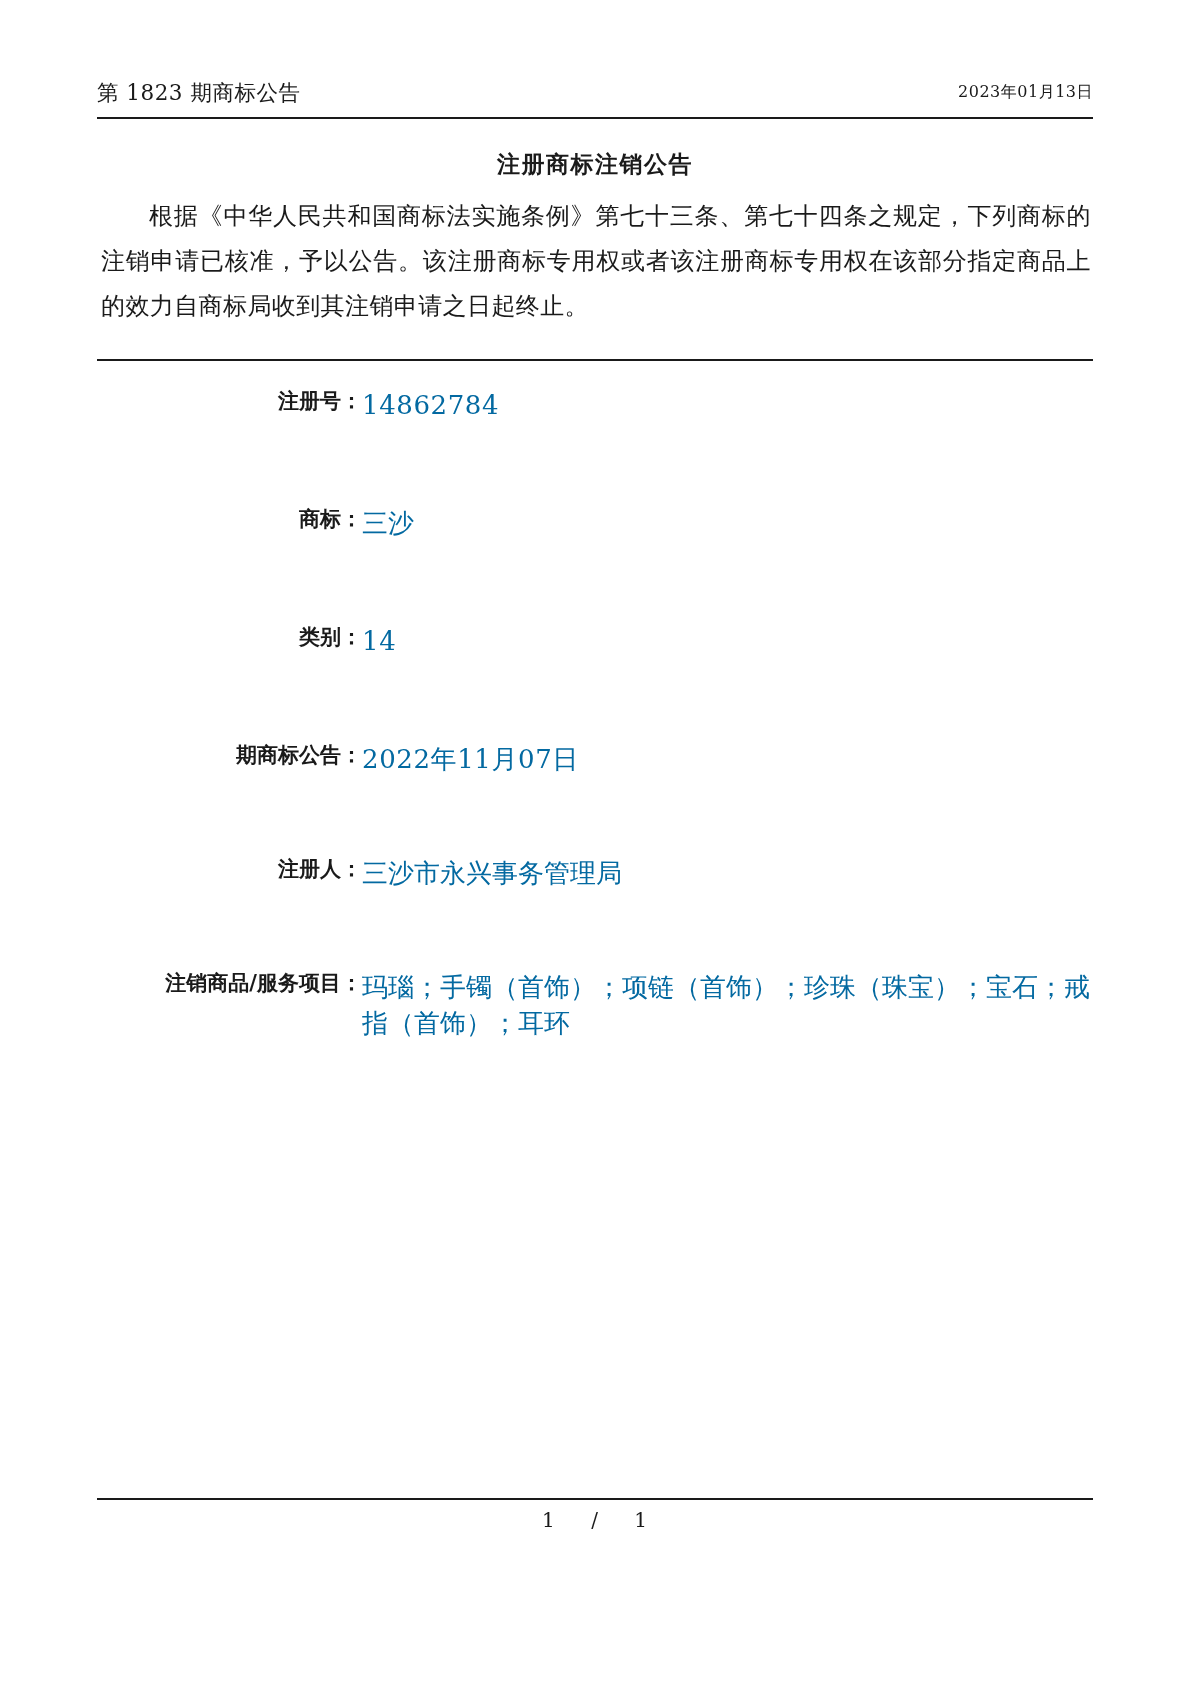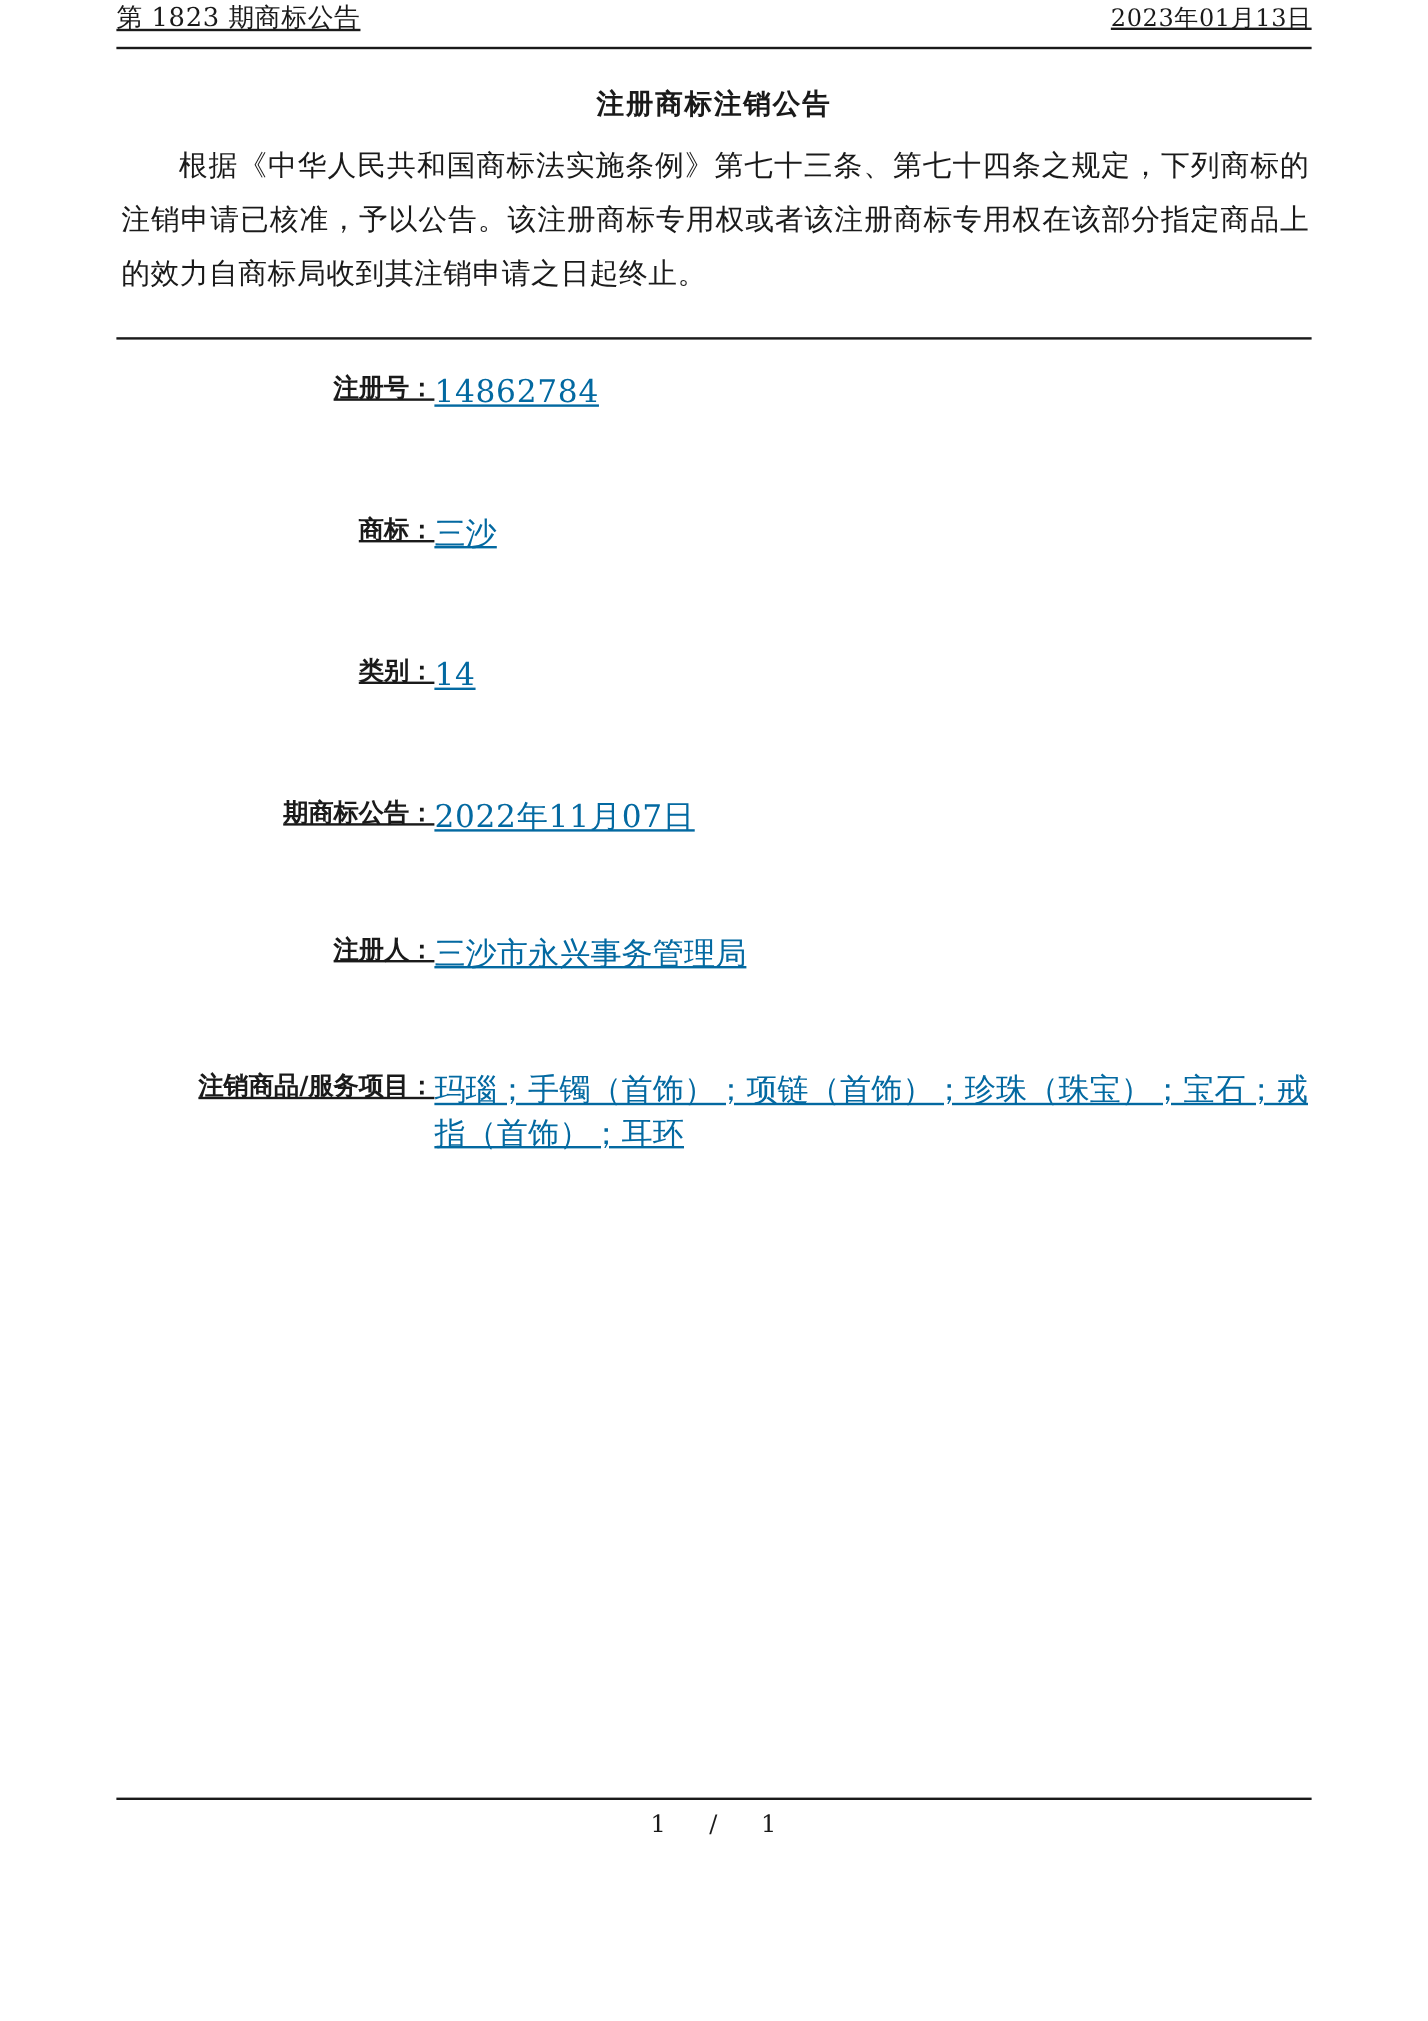--- a/index.html
+++ b/index.html
@@ -22,27 +22,27 @@
     top: 0;
     width: 1190px;
     height: 1684px;
     box-sizing: border-box;
     padding: 0 97px;
   }
   
   .masthead {
     display: flex;
     justify-content: space-between;
-    align-items: flex-end;
+    align-items: center;
+    padding-top: 78px;
     font-size: 21px;
     letter-spacing: 0.5px;
-    text-decoration: underline;
   }
   .masthead .issue { font-size: 21.5px; }
-  .masthead .date  { font-size: 20px; }
+  .masthead .date  { font-size: 16px; }
   .rule-top {
     margin-top: 10px;
     border-top: 2.4px solid #1a1a1a;
   }
   
   h1.doc-title {
     font-size: 23px;
     font-weight: bold;
     text-align: center;
     margin: 30px 0 14px 0;
@@ -64,21 +64,20 @@
   }
   
   .fields {
     margin-top: 26px;
     width: 100%;
     border-collapse: collapse;
   }
   .fields td {
     vertical-align: top;
     padding: 0;
-    text-decoration: underline;
   }
   .fields tr { height: 0; }
   .f-label {
     width: 265px;
     text-align: right;
     font-weight: bold;
     font-size: 21px;
     white-space: nowrap;
     padding-right: 0;
     font-family: "DejaVu Sans", "Liberation Sans", sans-serif;

